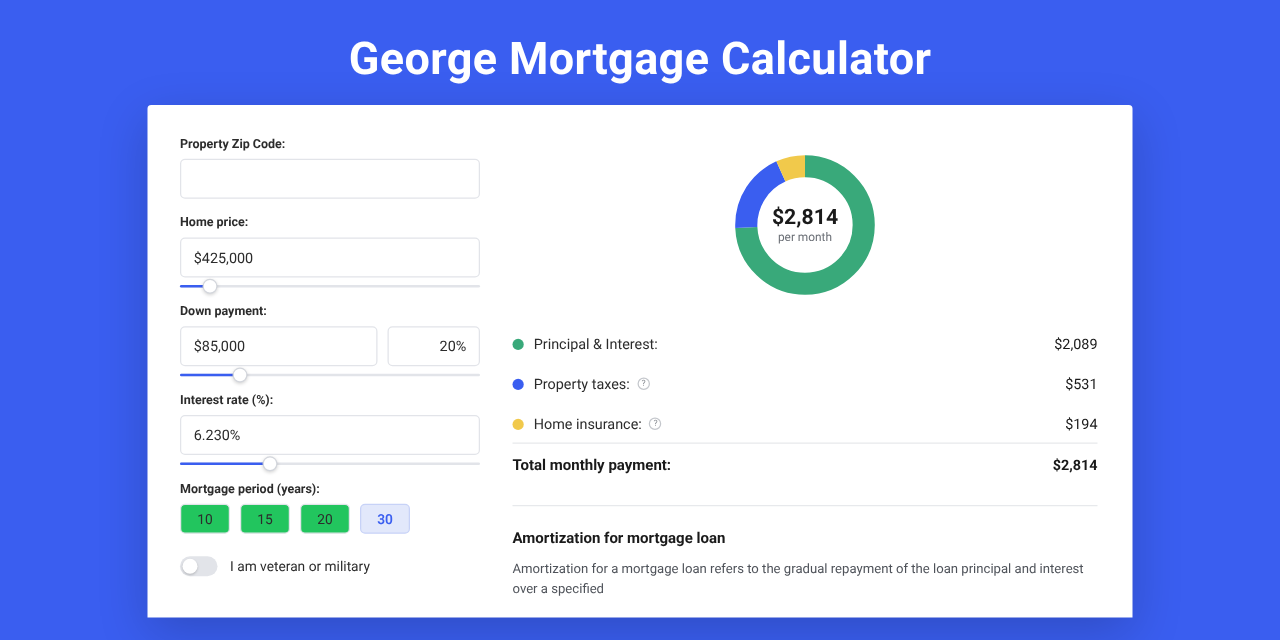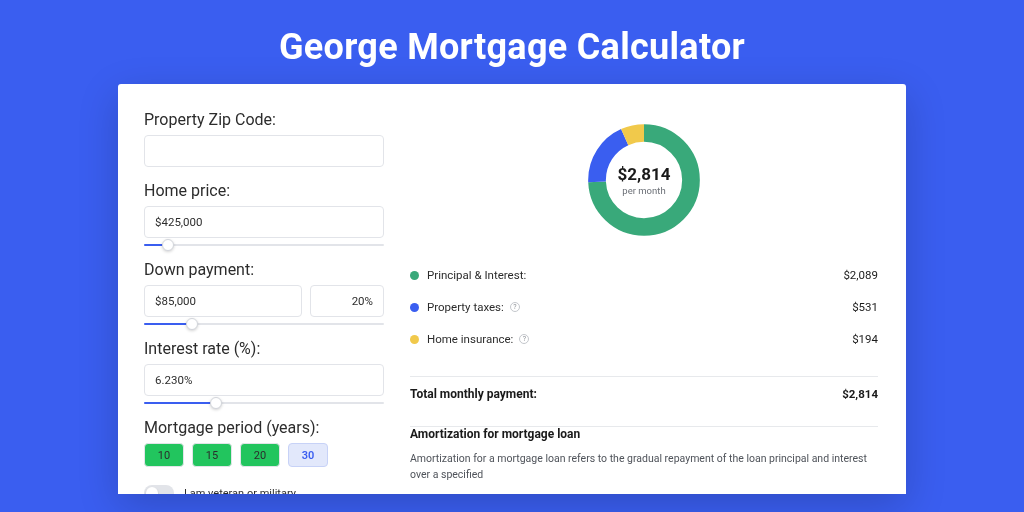--- a/index.html
+++ b/index.html
@@ -1,21 +1,21 @@
 <!DOCTYPE html>
 <html><head>
 <meta charset="utf-8">
 <style>
   * { box-sizing: border-box; margin: 0; padding: 0; font-family: -apple-system, BlinkMacSystemFont, "Segoe UI", Roboto, Helvetica, Arial, sans-serif; }
   body { width: 1024px; height: 512px; overflow: hidden; background: #3A5EF0; }
   .page-title { color: #fff; font-size: 36px; font-weight: 700; text-align: center; padding: 26px 0 16px 0; letter-spacing: 0.3px; }
   .card { background: #fff; width: 788px; margin: 0 auto; border-radius: 3px 3px 0 0; box-shadow: 0 12px 40px rgba(0,0,0,0.18); padding: 26px 28px 0 26px; display: flex; gap: 26px; height: 410px; overflow: hidden; position: relative; }
   .left-col { width: 240px; flex: 0 0 240px; }
   .right-col { flex: 1; min-width: 0; }
-  .field-label { font-size: 16px; color: #2c2c2c; margin-bottom: 6px; display: block; }
+  .field-label { font-size: 10px; color: #2c2c2c; margin-bottom: 6px; display: block; font-weight: bold; }
   .text-input { width: 100%; height: 32px; border: 1px solid #E2E4E9; border-radius: 4px; padding: 0 10px; font-size: 11.5px; color: #2c2c2c; background:#fff; }
   .text-input::placeholder { color:#9aa0a8;}
   .field { margin-bottom: 14px; position: relative; }
   .field.with-slider { margin-bottom: 22px; }
   .slider-track { position: absolute; left: 0; right: 0; bottom: -8px; height: 2px; background: #E2E4E9; border-radius: 2px; }
   .slider-fill { position: absolute; left: 0; bottom: -8px; height: 2px; background: #3A5EF0; border-radius: 2px; }
   .slider-thumb { position: absolute; bottom: -13px; width: 12px; height: 12px; background: #fff; border: 1px solid #D3D6DC; border-radius: 50%; box-shadow: 0 1px 3px rgba(0,0,0,0.18); transform: translateX(-50%); }
   .dp-row { display: flex; gap: 8px; position: relative; }
   .dp-row .text-input.amount { flex: 1; }
   .dp-row .text-input.pct { width: 74px; flex: 0 0 74px; text-align: right; }
@@ -38,24 +38,24 @@
   .legend { }
   .legend-row { display:flex; align-items:center; height: 30px; border-bottom: 0 solid #eee; font-size: 11.5px; color:#2c2c2c; }
   .legend-row + .legend-row { margin-top: 2px; }
   .dot { width: 9px; height: 9px; border-radius: 50%; margin-right: 8px; flex:0 0 9px; }
   .dot.green { background: #39A97A; }
   .dot.blue  { background: #3A5EF0; }
   .dot.yellow{ background: #F1C94B; }
   .legend-label { flex: 0 0 auto; }
   .info-icon { width: 10px; height: 10px; border-radius:50%; border:1px solid #C4C7CC; margin-left:6px; display:inline-flex; align-items:center; justify-content:center; font-size:7px; color:#8a8e94; line-height:1; }
   .legend-value { margin-left:auto; font-size: 11.5px; color:#1a1a1a; }
-  .legend-total { display:flex; align-items:center; height: 34px; font-size: 12px; font-weight:700; color:#1a1a1a; border-top:1px solid #E7E9EC; margin-top:22px;gap:13px; }
+  .legend-total { display:flex; align-items:center; height: 34px; font-size: 12px; font-weight:700; color:#1a1a1a; border-top:1px solid #E7E9EC; margin-top:0;gap:13px; }
   .legend-total .legend-value { font-weight:700; }
 
-  .amort-box { border-top: 1px solid #E7E9EC; margin-top: 16px; padding-top: 0; }
+  .amort-box { border-top: 1px solid #E7E9EC; margin-top: 16px; padding-top: 18px; }
   .amort-title { font-size: 12px; font-weight:700; color:#1a1a1a; margin-bottom:10px;}
   .amort-text { font-size: 10.5px; color:#4f535a; line-height:1.5; }
 </style>
 </head>
 <body>
 
 <h1 class="page-title">George Mortgage Calculator</h1>
 
 <div class="card">
 

